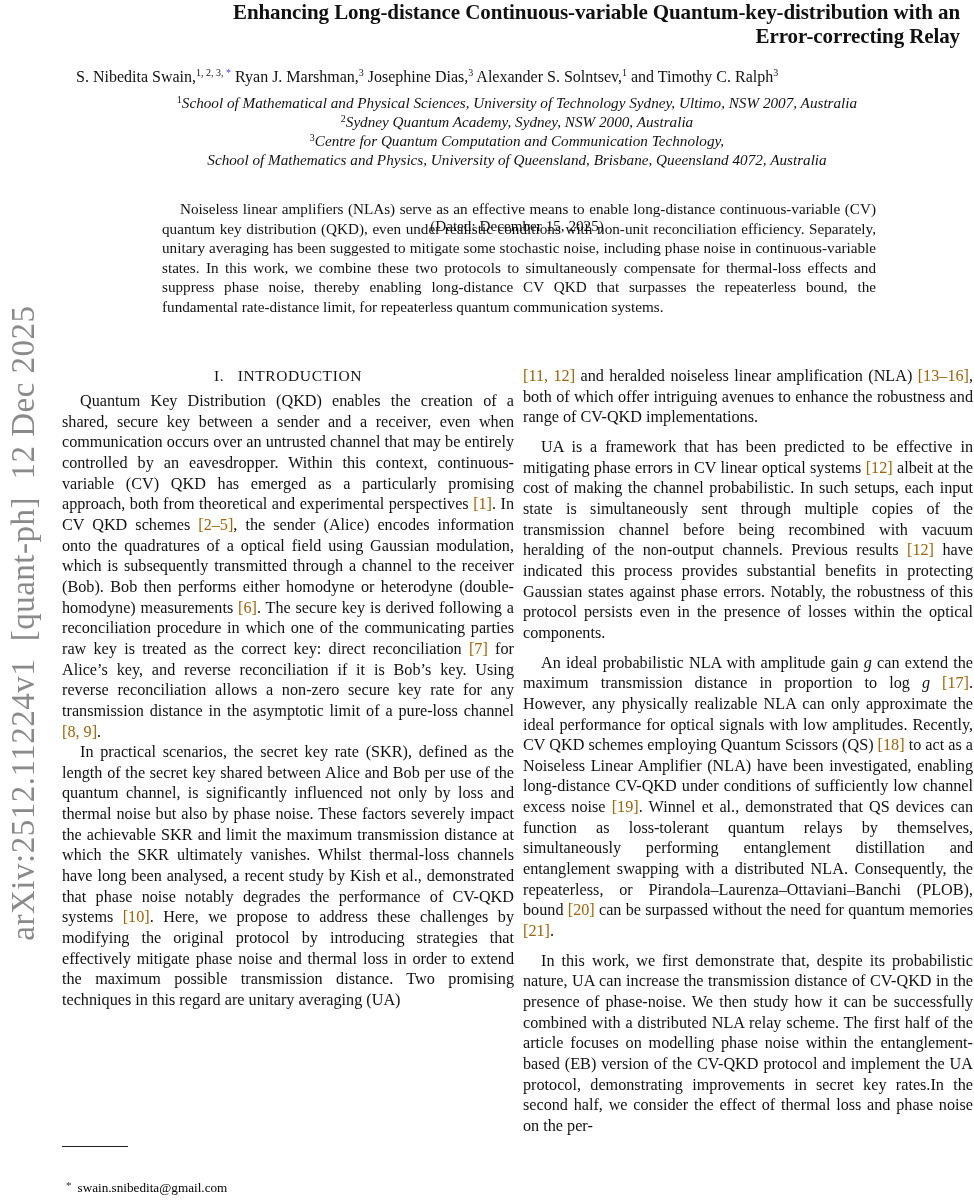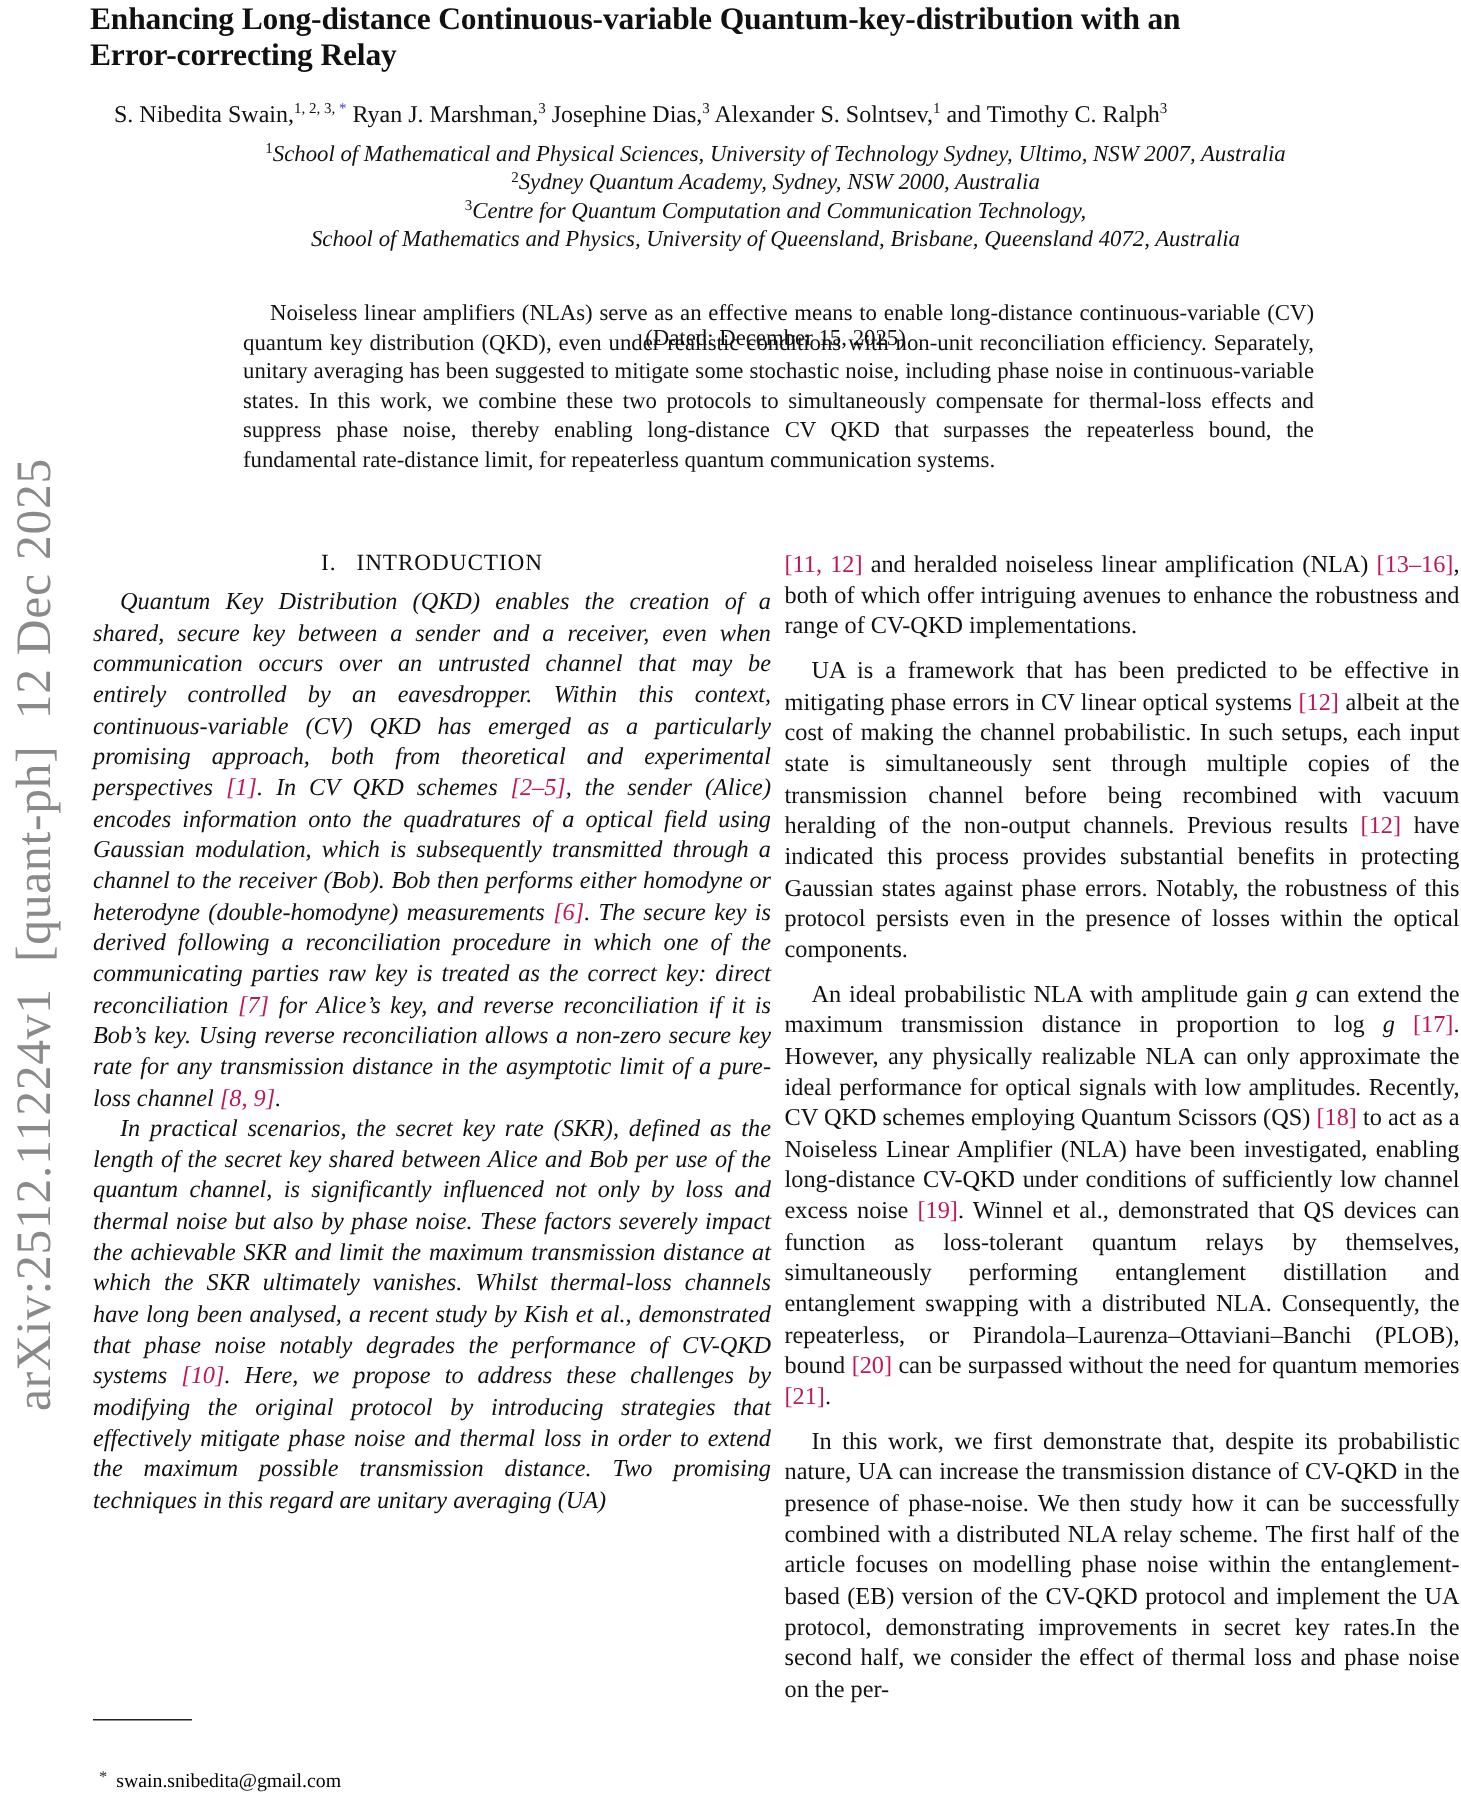--- a/index.html
+++ b/index.html
@@ -1,43 +1,43 @@
 <!DOCTYPE html>
 <html><head>
 <meta charset="utf-8">
 <style>
   html, body { margin:0; padding:0; background:#ffffff; }
   body { width:974px; height:1200px; position:relative; overflow:hidden;
          font-family:"Liberation Serif","DejaVu Serif",serif; color:#111; }
-  .title { position:absolute; left:60px; width:900px; top:0px; text-align:left;
+  .title { position:absolute; left:60px; width:900px; top:0px; text-align:right;
            font-weight:bold; font-size:21px; line-height:24px; letter-spacing:-0.1px; }
   .authors { position:absolute; left:76px; width:914px; top:67px; text-align:left;
              font-size:16px; line-height:20px; }
   .authors sup { font-size:10px; vertical-align:6px; line-height:0; }
   .authors .star { color:#3b3bd6; }
   .affil { position:absolute; left:60px; width:914px; text-align:center; font-size:15.2px; line-height:19px; }
   .affil i { font-style:italic;text-align:right; }
   .affil sup { font-size:10px; vertical-align:5px; line-height:0; }
   .dated { position:absolute; left:60px; width:914px; top:168px; text-align:center; font-size:15.2px; line-height:19px;margin-top:48px; }
   .abstract { position:absolute; left:162px; width:714px; top:199px; font-size:15.2px; line-height:19.6px;
               text-align:justify; text-indent:18px; hyphens:manual; }
   .stamp { position:absolute; left:-322px; top:608px; width:690px; height:30px;
            transform:rotate(-90deg); transform-origin:center center; text-align:center;
            font-family:"Liberation Serif","DejaVu Serif",serif; font-size:33px; line-height:30px;
            color:#8a8a8a; white-space:pre; letter-spacing:0.5px; }
   .col { position:absolute; width:452px; font-size:16.2px; line-height:20.65px; text-align:justify; hyphens:manual; }
-  .col-left { left:62px; top:391px;font-style:italic; }
+  .col-left { left:62px; top:391px; }
   .col-right { left:523px; top:366px; width:450px; }
   .section-heading { position:absolute; left:62px; top:366px; width:452px; text-align:center;
                      font-weight:normal; font-size:15.5px; line-height:20px; letter-spacing:0.6px; }
   .col p { margin:0; text-indent:18px; }
   .col p.cont { text-indent:0; }
   .col p + p { margin-top:0px; }
   .col-right p.gap { margin-top:9px; }
-  .cite { color:#be185d; }
+  .cite { color:#a16207; }
   .fn-rule { position:absolute; left:62px; top:1146px; width:66px; height:1px; background:#222; }
   .footnote { position:absolute; left:66px; top:1177px; font-size:13.2px; line-height:16px; }
   .footnote .email { color:#000000; }
   .footnote .fnstar { color:#333; font-size:11px; vertical-align:3px; margin-right:6px; }
   .line { display:block; }
 </style>
 </head>
 <body>
 
 <div class="stamp">arXiv:2512.11224v1  [quant-ph]  12 Dec 2025</div>

